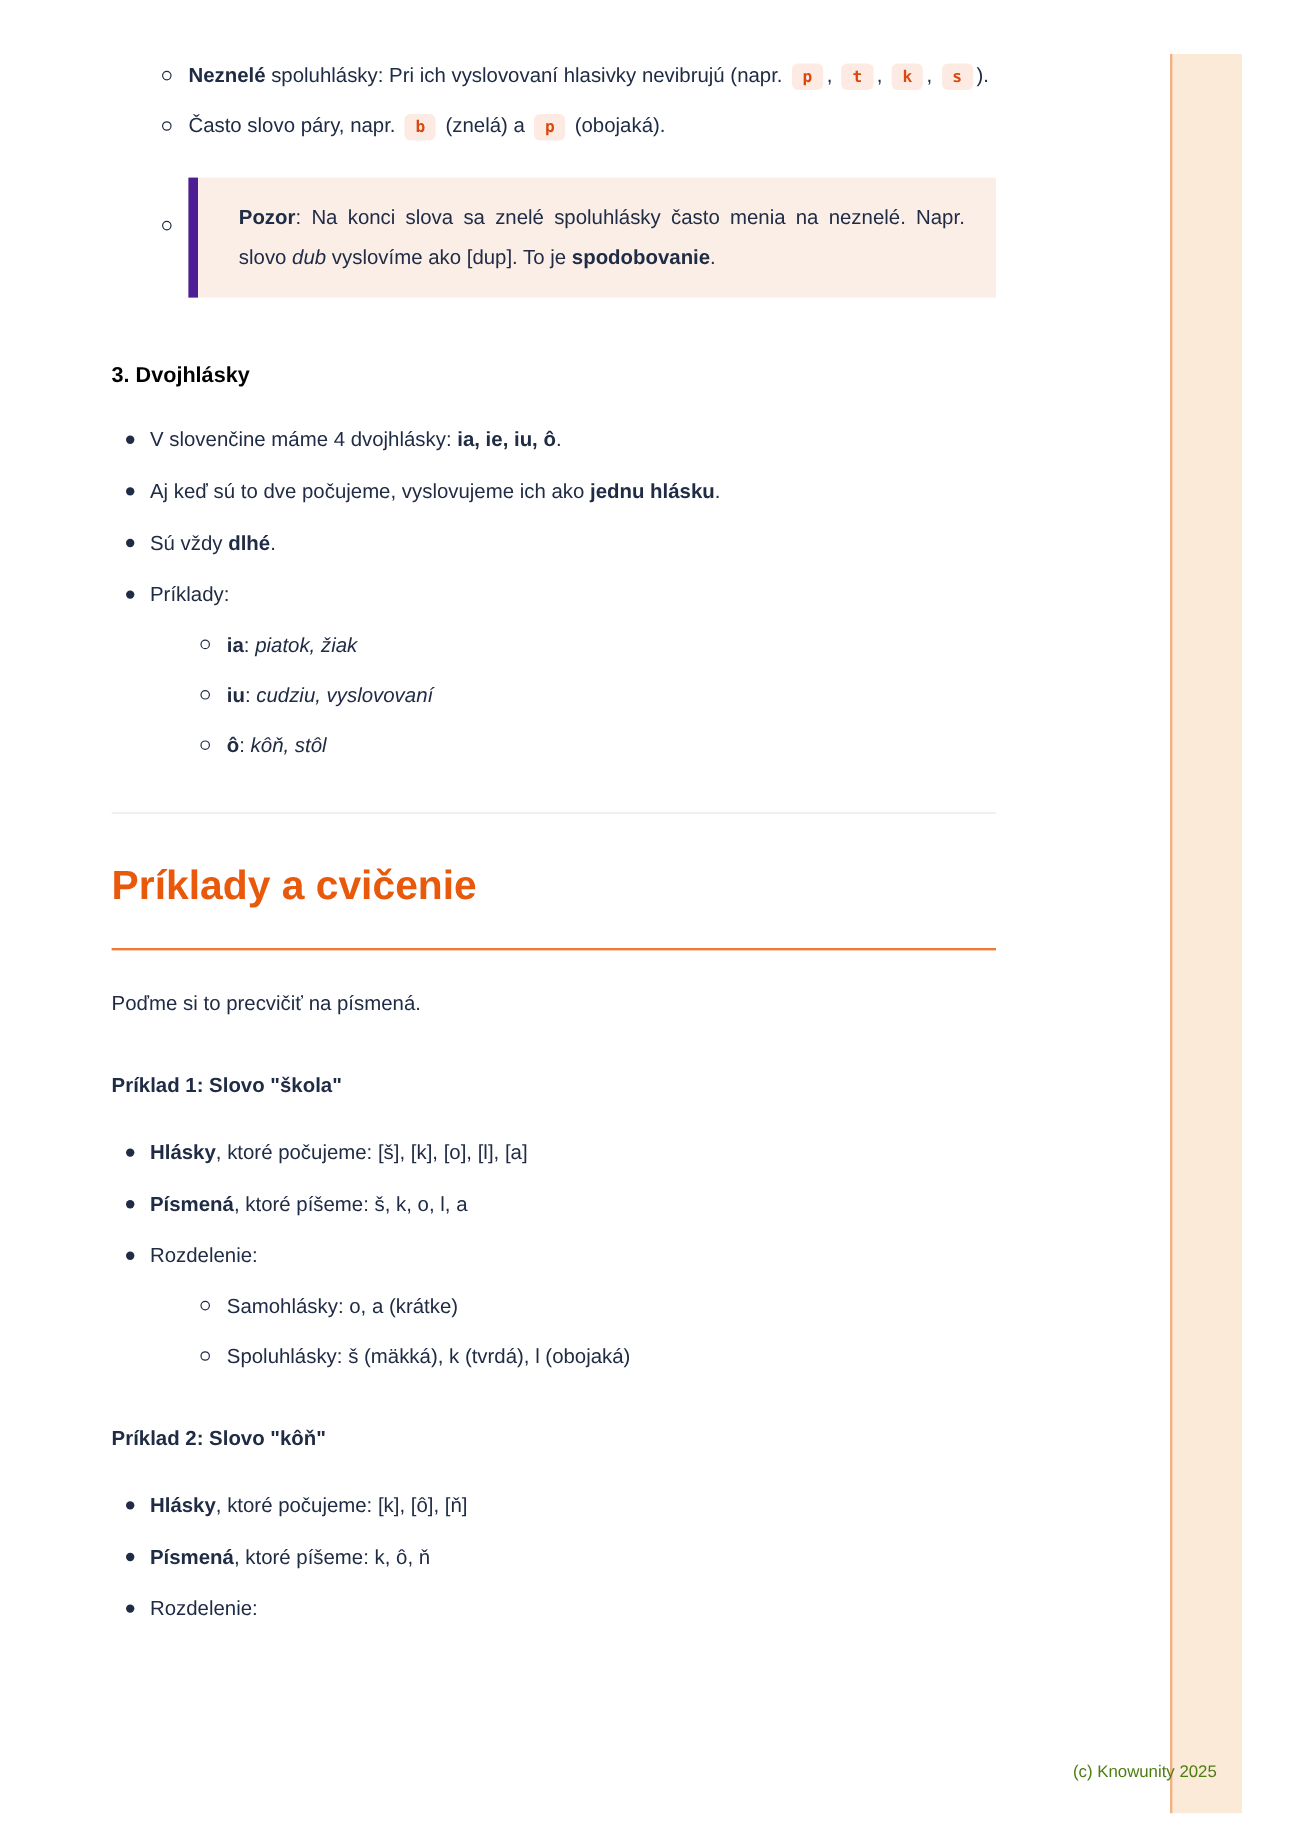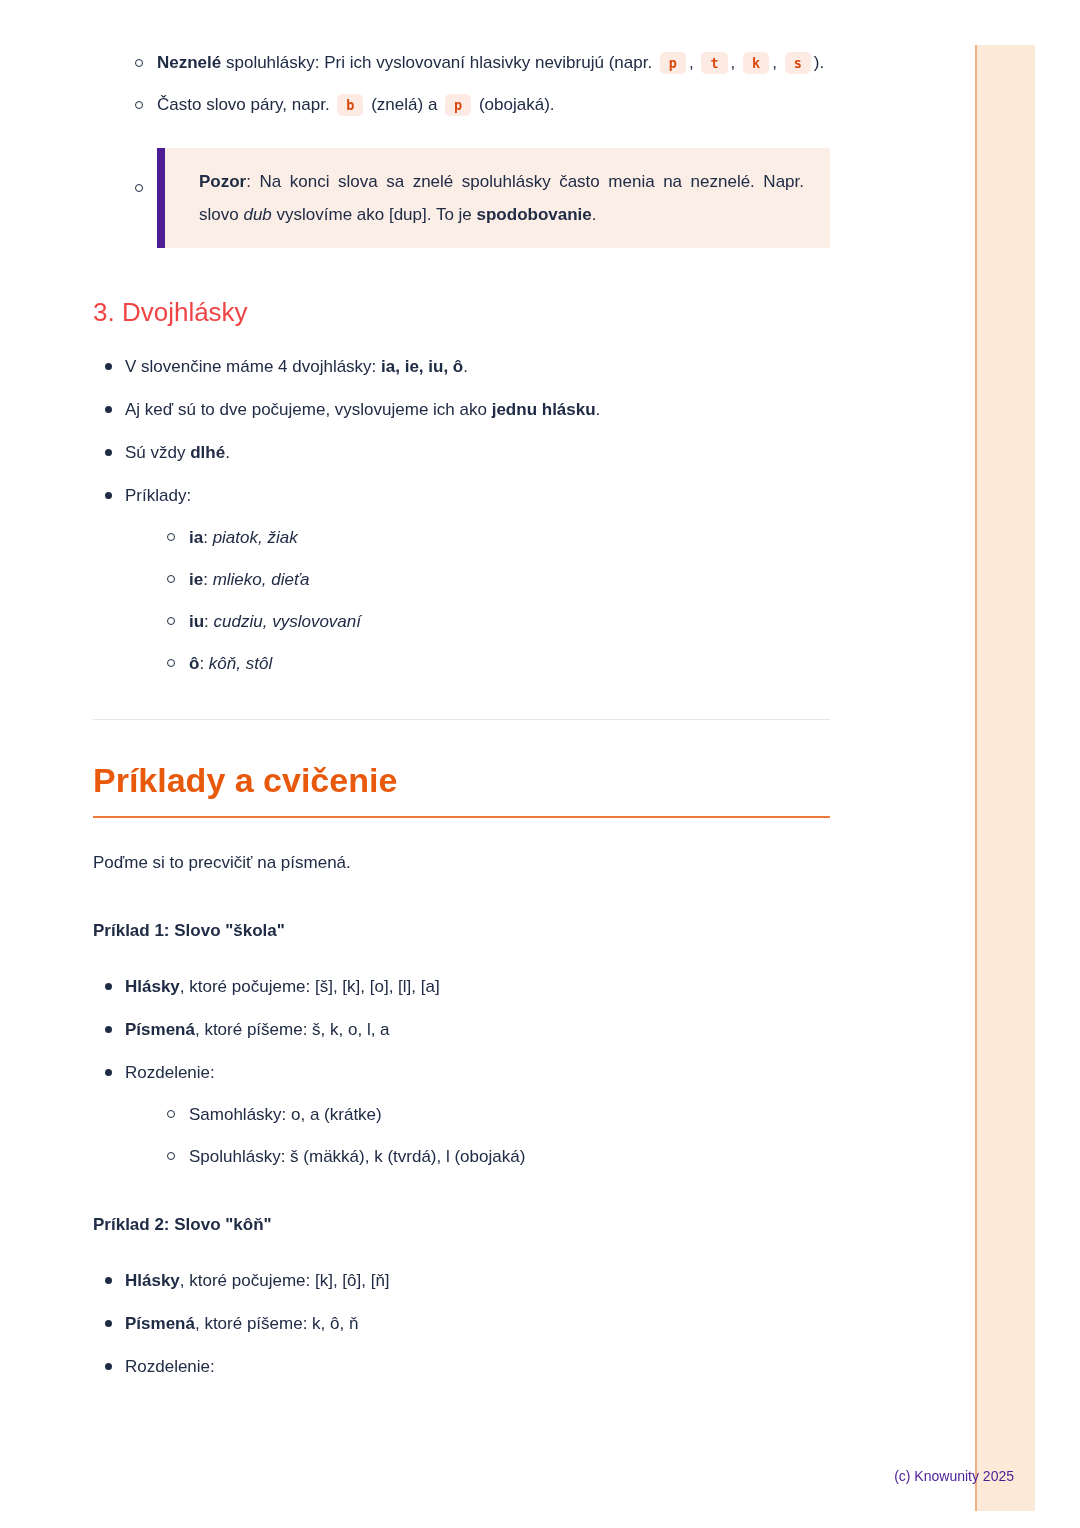--- a/index.html
+++ b/index.html
@@ -47,34 +47,34 @@
   .callout p{margin:0;text-align:justify;line-height:33px;}
   .b{font-weight:700;}
   .i{font-style:italic;}
   code.chip{
     font-family:"DejaVu Sans Mono","Liberation Mono",monospace;
     font-size:13.5px;color:#d9480f;background:#fdeae3;
     border-radius:5px;padding:2px 9px;margin:0 3px;font-weight:700;
     display:inline-block;line-height:18px;vertical-align:baseline;
   }
   h2.sec{
-    margin:48px 0 26px;font-size:26px;line-height:32px;
-    color:#ef4444;font-weight:400;
+    margin:48px 0 26px;font-size:18px;line-height:32px;
+    color:#000000;font-weight:700;
   }
   hr.divider{border:none;border-top:1px solid #e4e7ec;margin:42px 0 40px;}
   h1.big{
     margin:24px 0 0;font-size:34px;line-height:40px;color:#e8590c;
-    font-weight:800;padding-bottom:16px;border-bottom:2px solid #ed7a3a;
+    font-weight:800;padding-bottom:32px;border-bottom:2px solid #ed7a3a;
   }
   p.intro{margin:32px 0 0;}
   p.example-title{margin:42px 0 0;font-weight:700;}
   ul.after-title{margin-top:30px;}
   .footer{
     position:absolute;right:66px;bottom:44px;
-    font-size:14px;color:#4c1d95;z-index:2;
+    font-size:14px;color:#4d7c0f;z-index:2;
   }
 </style>
 </head>
 <body>
 
 <div class="side-strip"></div>
 
 <main class="content">
 
   <ul class="top-list">
@@ -90,21 +90,20 @@
   <h2 class="sec">3. Dvojhlásky</h2>
 
   <ul class="lvl1">
     <li><span class="">V slovenčine máme 4 dvojhlásky: </span><span class="b">ia, ie, iu, ô</span><span class="">.</span></li>
     <li><span class="">Aj keď sú to dve počujeme, vyslovujeme ich ako </span><span class="b">jednu hlásku</span><span class="">.</span></li>
     <li><span class="">Sú vždy </span><span class="b">dlhé</span><span class="">.</span></li>
     <li>
       <span>Príklady:</span>
       <ul class="lvl2 nested">
         <li><span class="b">ia</span><span class="">: </span><span class="i">piatok, žiak</span></li>
-        <li><span class="b">ie</span><span class="">: </span><span class="i">mlieko, dieťa</span></li>
         <li><span class="b">iu</span><span class="">: </span><span class="i">cudziu, vyslovovaní</span></li>
         <li><span class="b">ô</span><span class="">: </span><span class="i">kôň, stôl</span></li>
       </ul>
     </li>
   </ul>
 
   <hr class="divider">
 
   <h1 class="big">Príklady a cvičenie</h1>
 

